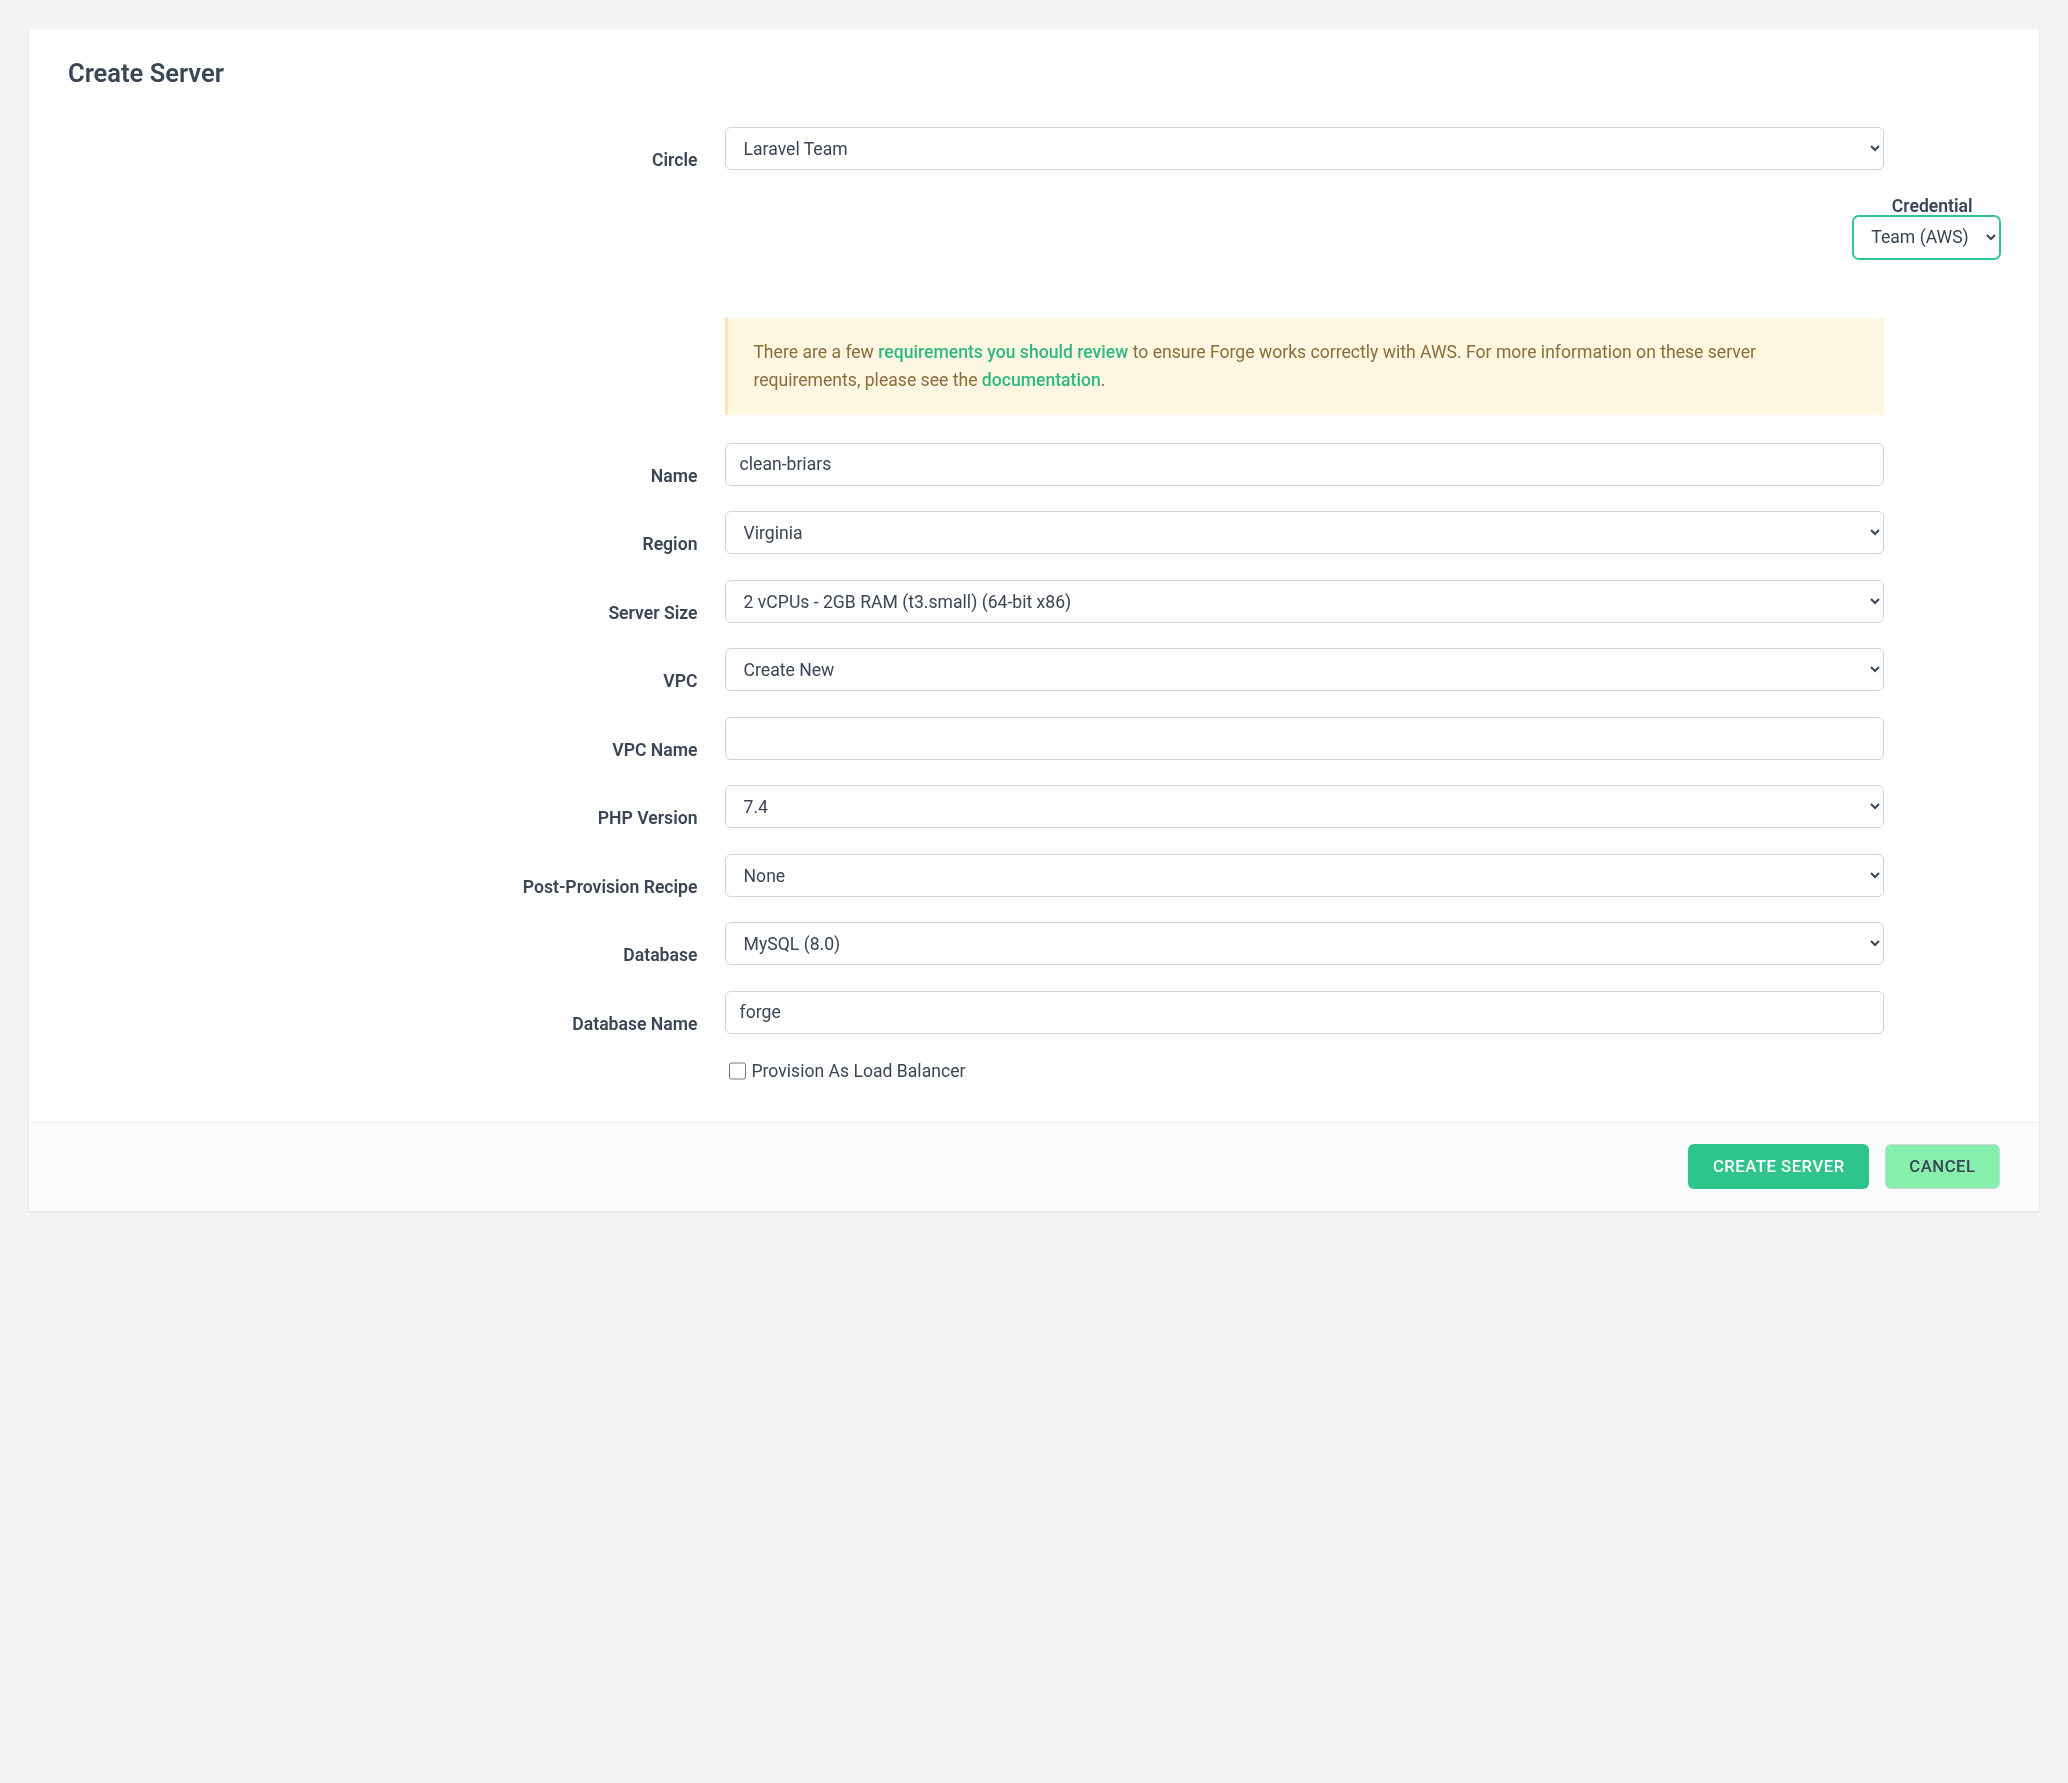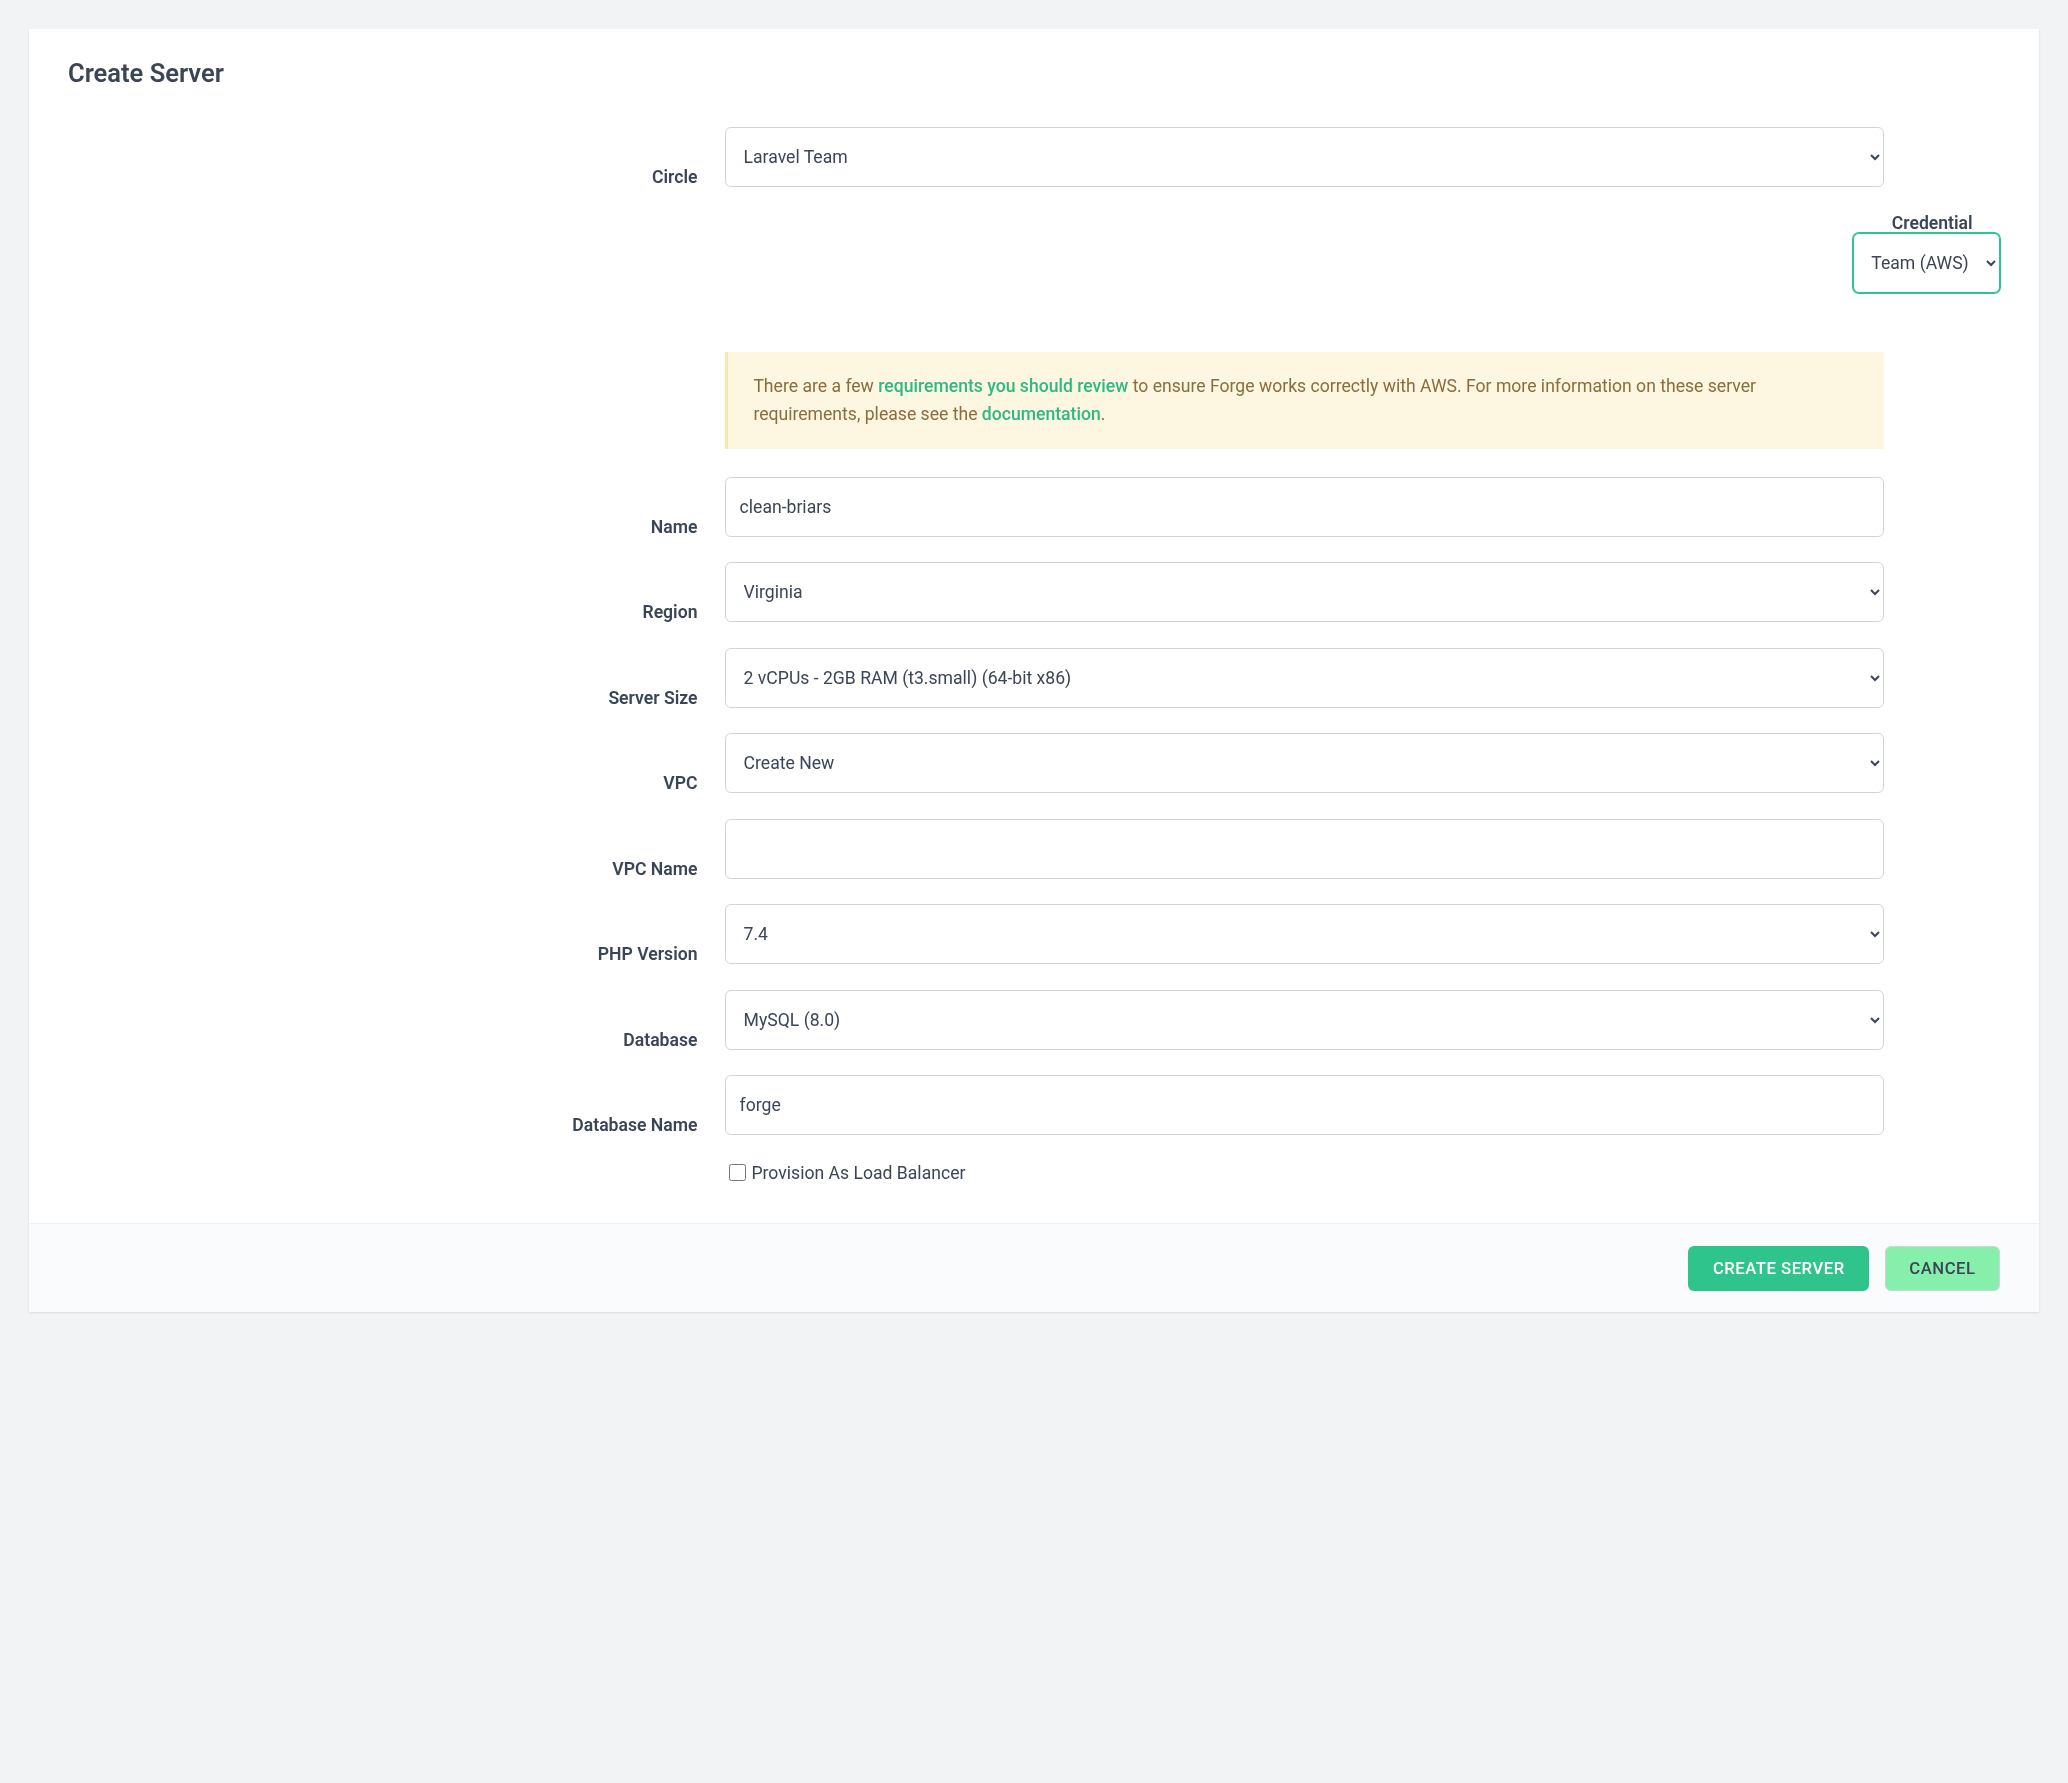--- a/index.html
+++ b/index.html
@@ -54,21 +54,21 @@
   }
   .form-control,
   .form-select {
     width: 100%;
     font-size: 17.6px;
     padding: 9.8px 13.7px;
     border: 1px solid #ced4da;
     border-radius: 5.9px;
     background: #fff;
     color: #3a4556;
-    height: 60px;
+    height: 43px;
     font-family: inherit;
   }
   .form-select {
     appearance: auto;
   }
   .focused {
     border-color: #30c48d !important;
     box-shadow: 0 0 0 1px #30c48d;
   }
   .alert {
@@ -206,20 +206,28 @@
 
       <div class="form-row">
         <div class="label-col">PHP Version</div>
         <div class="input-col">
           <select class="form-select">
             <option>7.4</option>
           </select>
         </div>
       </div>
 
+      <div class="form-row">
+        <div class="label-col">Post-Provision Recipe</div>
+        <div class="input-col">
+          <select class="form-select">
+            <option>None</option>
+          </select>
+        </div>
+      </div>
 
       <div class="form-row">
         <div class="label-col">Database</div>
         <div class="input-col">
           <select class="form-select">
             <option>MySQL (8.0)</option>
           </select>
         </div>
       </div>
 

